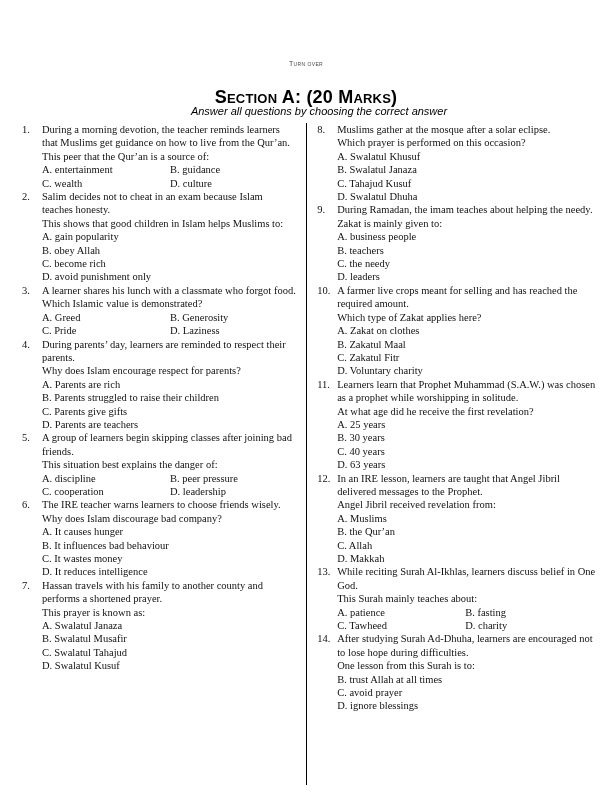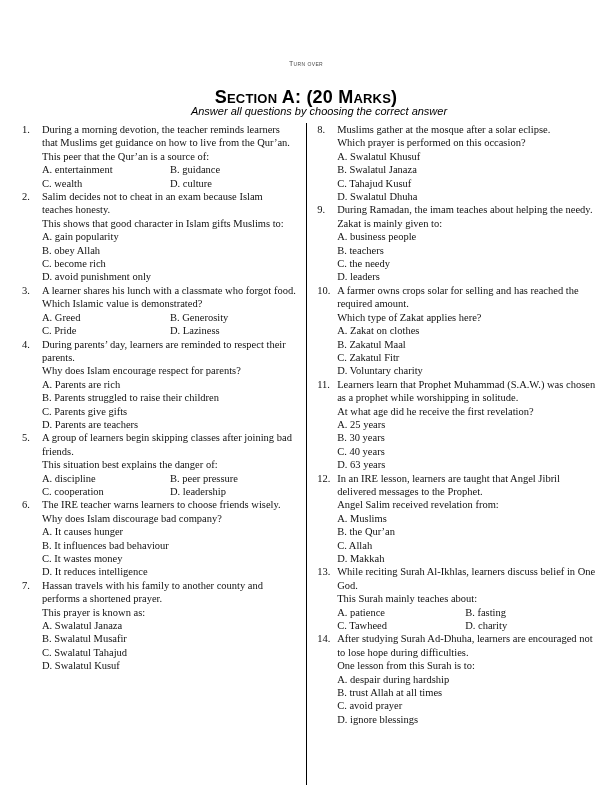--- a/index.html
+++ b/index.html
@@ -95,21 +95,21 @@
             <div class="q-stem-line">During a morning devotion, the teacher reminds learners that Muslims get guidance on how to live from the Qur’an.</div>
             <div class="q-stem-line">This peer that the Qur’an is a source of:</div>
             <div class="opt-row"><span class="opt-cell first-of-two">A. entertainment</span><span class="opt-cell">B. guidance</span></div>
             <div class="opt-row"><span class="opt-cell first-of-two">C. wealth</span><span class="opt-cell">D. culture</span></div>
           </div>
         </div>
         <div class="question-item">
           <div class="q-num">2.</div>
           <div class="q-body">
             <div class="q-stem-line">Salim decides not to cheat in an exam because Islam teaches honesty.</div>
-            <div class="q-stem-line">This shows that good character in Islam gifts Muslims to:</div>
+            <div class="q-stem-line">This shows that good children in Islam helps Muslims to:</div>
             <div class="opt-row"><span class="opt-cell">A. gain popularity</span></div>
             <div class="opt-row"><span class="opt-cell">B. obey Allah</span></div>
             <div class="opt-row"><span class="opt-cell">C. become rich</span></div>
             <div class="opt-row"><span class="opt-cell">D. avoid punishment only</span></div>
           </div>
         </div>
         <div class="question-item">
           <div class="q-num">3.</div>
           <div class="q-body">
             <div class="q-stem-line">A learner shares his lunch with a classmate who forgot food.</div>
@@ -181,21 +181,21 @@
             <div class="q-stem-line">Zakat is mainly given to:</div>
             <div class="opt-row"><span class="opt-cell">A. business people</span></div>
             <div class="opt-row"><span class="opt-cell">B. teachers</span></div>
             <div class="opt-row"><span class="opt-cell">C. the needy</span></div>
             <div class="opt-row"><span class="opt-cell">D. leaders</span></div>
           </div>
         </div>
         <div class="question-item">
           <div class="q-num">10.</div>
           <div class="q-body">
-            <div class="q-stem-line">A farmer owns crops solar for selling and has reached the required amount.</div>
+            <div class="q-stem-line">A farmer live crops meant for selling and has reached the required amount.</div>
             <div class="q-stem-line">Which type of Zakat applies here?</div>
             <div class="opt-row"><span class="opt-cell">A. Zakat on clothes</span></div>
             <div class="opt-row"><span class="opt-cell">B. Zakatul Maal</span></div>
             <div class="opt-row"><span class="opt-cell">C. Zakatul Fitr</span></div>
             <div class="opt-row"><span class="opt-cell">D. Voluntary charity</span></div>
           </div>
         </div>
         <div class="question-item">
           <div class="q-num">11.</div>
           <div class="q-body">
@@ -204,42 +204,41 @@
             <div class="opt-row"><span class="opt-cell">A. 25 years</span></div>
             <div class="opt-row"><span class="opt-cell">B. 30 years</span></div>
             <div class="opt-row"><span class="opt-cell">C. 40 years</span></div>
             <div class="opt-row"><span class="opt-cell">D. 63 years</span></div>
           </div>
         </div>
         <div class="question-item">
           <div class="q-num">12.</div>
           <div class="q-body">
             <div class="q-stem-line">In an IRE lesson, learners are taught that Angel Jibril delivered messages to the Prophet.</div>
-            <div class="q-stem-line">Angel Salim received revelation from:</div>
+            <div class="q-stem-line">Angel Jibril received revelation from:</div>
             <div class="opt-row"><span class="opt-cell">A. Muslims</span></div>
             <div class="opt-row"><span class="opt-cell">B. the Qur’an</span></div>
             <div class="opt-row"><span class="opt-cell">C. Allah</span></div>
             <div class="opt-row"><span class="opt-cell">D. Makkah</span></div>
           </div>
         </div>
         <div class="question-item">
           <div class="q-num">13.</div>
           <div class="q-body">
             <div class="q-stem-line">While reciting Surah Al-Ikhlas, learners discuss belief in One God.</div>
             <div class="q-stem-line">This Surah mainly teaches about:</div>
             <div class="opt-row"><span class="opt-cell first-of-two">A. patience</span><span class="opt-cell">B. fasting</span></div>
             <div class="opt-row"><span class="opt-cell first-of-two">C. Tawheed</span><span class="opt-cell">D. charity</span></div>
           </div>
         </div>
         <div class="question-item">
           <div class="q-num">14.</div>
           <div class="q-body">
             <div class="q-stem-line">After studying Surah Ad-Dhuha, learners are encouraged not to lose hope during difficulties.</div>
             <div class="q-stem-line">One lesson from this Surah is to:</div>
-            <div class="opt-row"><span class="opt-cell">A. despair during hardship</span></div>
             <div class="opt-row"><span class="opt-cell">B. trust Allah at all times</span></div>
             <div class="opt-row"><span class="opt-cell">C. avoid prayer</span></div>
             <div class="opt-row"><span class="opt-cell">D. ignore blessings</span></div>
           </div>
         </div>
       </div>
   </div>
 </div>
 
 </body></html>

